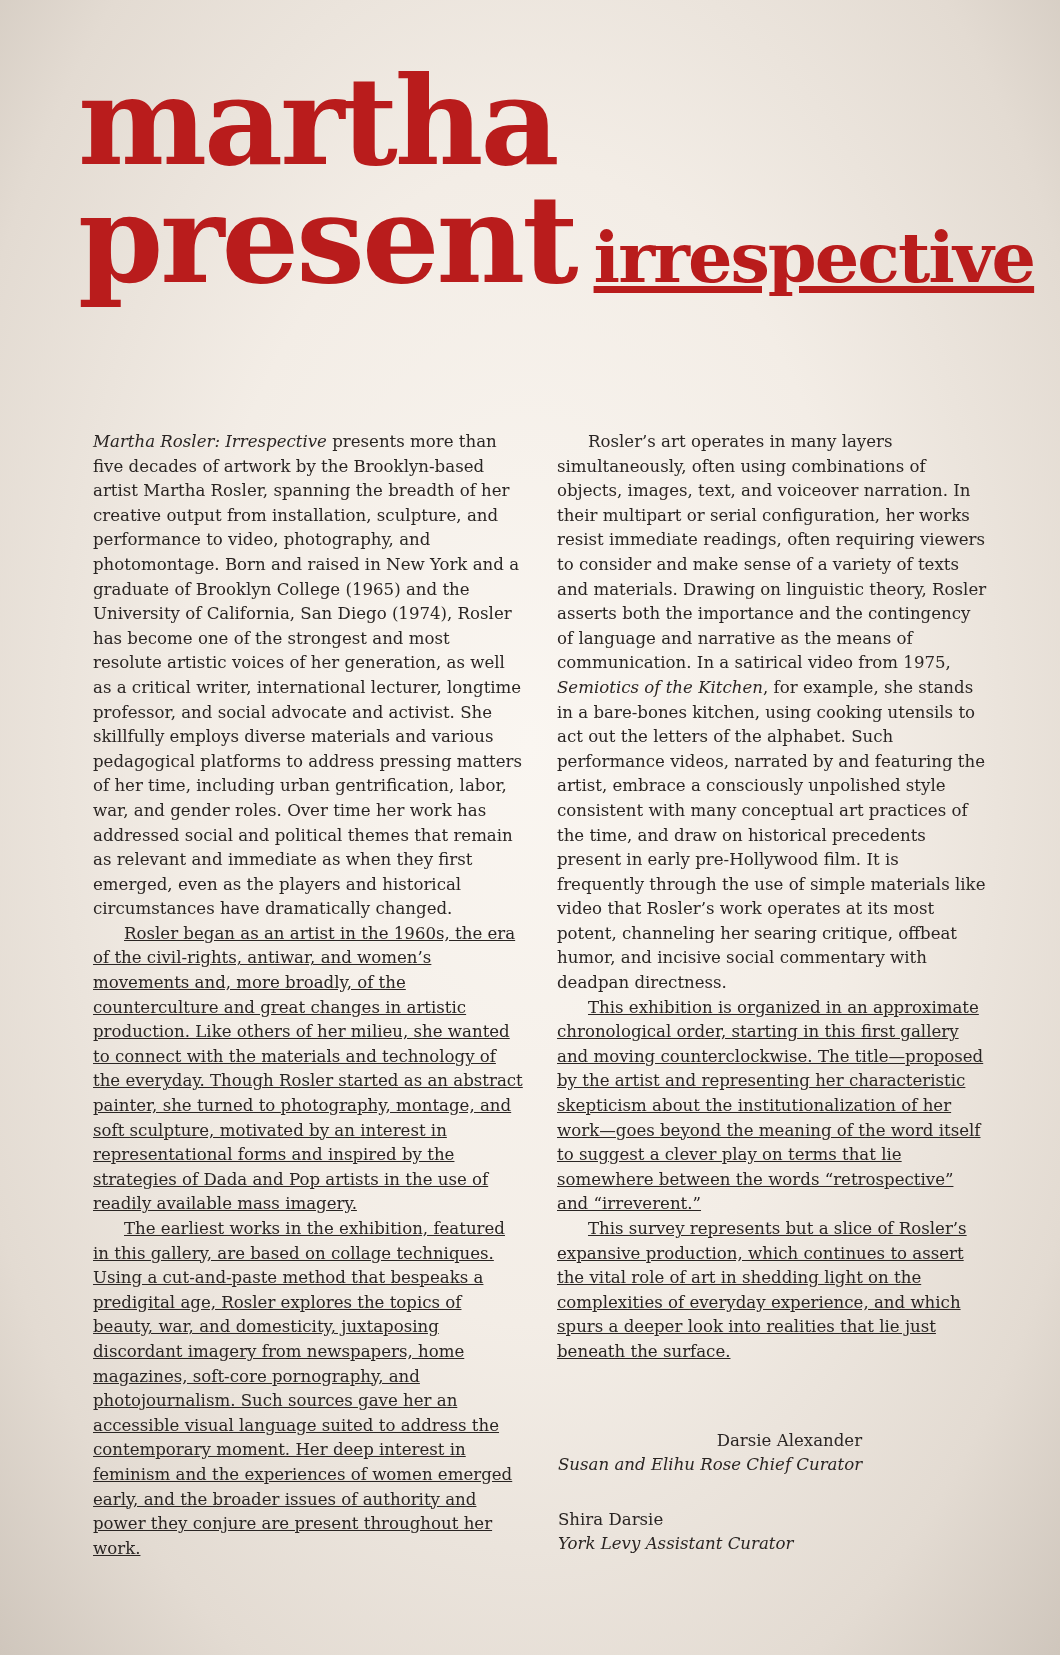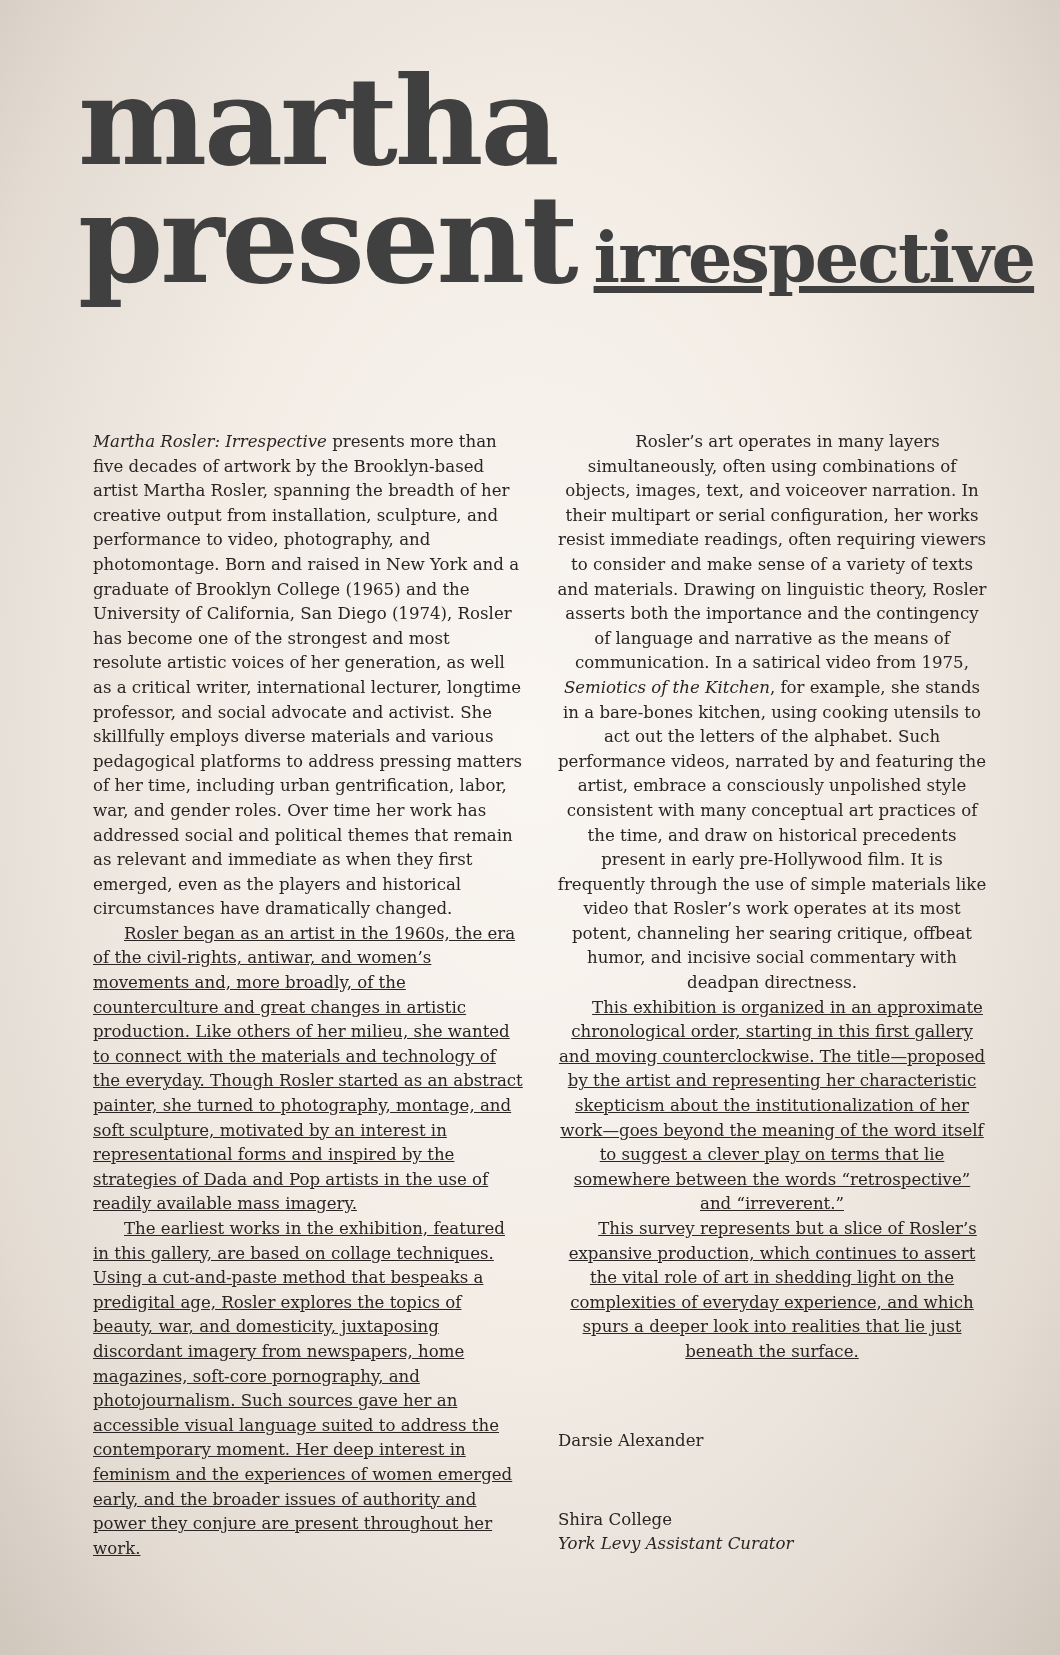--- a/index.html
+++ b/index.html
@@ -6,33 +6,33 @@
   body {
     width:1060px; height:1655px; overflow:hidden;
     background: radial-gradient(ellipse at 50% 45%, #faf6f1 0%, #f3ede6 45%, #e3dbd2 80%, #cfc6bc 100%);
     font-family: "DejaVu Serif", "Liberation Serif", serif;
     color:#2a2523;
     position:relative;
   }
   .title {
     position:absolute; left:78px; top:62px;
     font-family: "DejaVu Serif", serif; font-weight:bold;
-    color:#404040; letter-spacing:-3px;
+    color:#b91c1c; letter-spacing:-3px;
   }
   .t-line1 { font-size:122px; line-height:118px; display:block; }
   .t-line2 { font-size:122px; line-height:118px; display:block; }
   .t-sub { font-size:70px; letter-spacing:-2px; margin-left:18px;text-decoration:underline; }
   .col {
     position:absolute; top:430px; width:430px;
     font-size:16.6px; line-height:24.6px;
   }
   .col p { margin:0; }
   .col p.indent { text-indent:31px;text-decoration:underline; }
   .col-left { left:93px; }
-  .col-right { left:557px; width:430px;text-align:center; }
+  .col-right { left:557px; width:430px; }
   .col-right p.first { text-indent:31px; }
   em, .it { font-style:italic; }
   .credits { position:absolute; left:558px; font-size:16.6px; line-height:24px; }
   .credit1 { top:1429px;text-align:right; }
   .credit2 { top:1508px; }
   .credits .role { font-style:italic; display:block; }
   .credits .name { display:block; }
 </style>
 </head>
 <body>
@@ -49,17 +49,18 @@
 </div>
 
 <div class="col col-right">
   <p class="first"><span>Rosler’s art operates in many layers simultaneously, often using combinations of objects, images, text, and voiceover narration. In their multipart or serial configuration, her works resist immediate readings, often requiring viewers to consider and make sense of a variety of texts and materials. Drawing on linguistic theory, Rosler asserts both the importance and the contingency of language and narrative as the means of communication. In a satirical video from 1975, </span><em>Semiotics of the Kitchen</em><span>, for example, she stands in a bare-bones kitchen, using cooking utensils to act out the letters of the alphabet. Such performance videos, narrated by and featuring the artist, embrace a consciously unpolished style consistent with many conceptual art practices of the time, and draw on historical precedents present in early pre-Hollywood film. It is frequently through the use of simple materials like video that Rosler’s work operates at its most potent, channeling her searing critique, offbeat humor, and incisive social commentary with deadpan directness.</span></p>
   <p class="indent">This exhibition is organized in an approximate chronological order, starting in this first gallery and moving counterclockwise. The title—proposed by the artist and representing her characteristic skepticism about the institutionalization of her work—goes beyond the meaning of the word itself to suggest a clever play on terms that lie somewhere between the words “retrospective” and “irreverent.”</p>
   <p class="indent">This survey represents but a slice of Rosler’s expansive production, which continues to assert the vital role of art in shedding light on the complexities of everyday experience, and which spurs a deeper look into realities that lie just beneath the surface.</p>
 </div>
 
 <div class="credits credit1">
   <span class="name">Darsie Alexander</span>
+  <span class="role">Susan and Elihu Rose Chief Curator</span>
 </div>
 <div class="credits credit2">
-  <span class="name">Shira College</span>
+  <span class="name">Shira Darsie</span>
   <span class="role">York Levy Assistant Curator</span>
 </div>
 
 </body></html>

